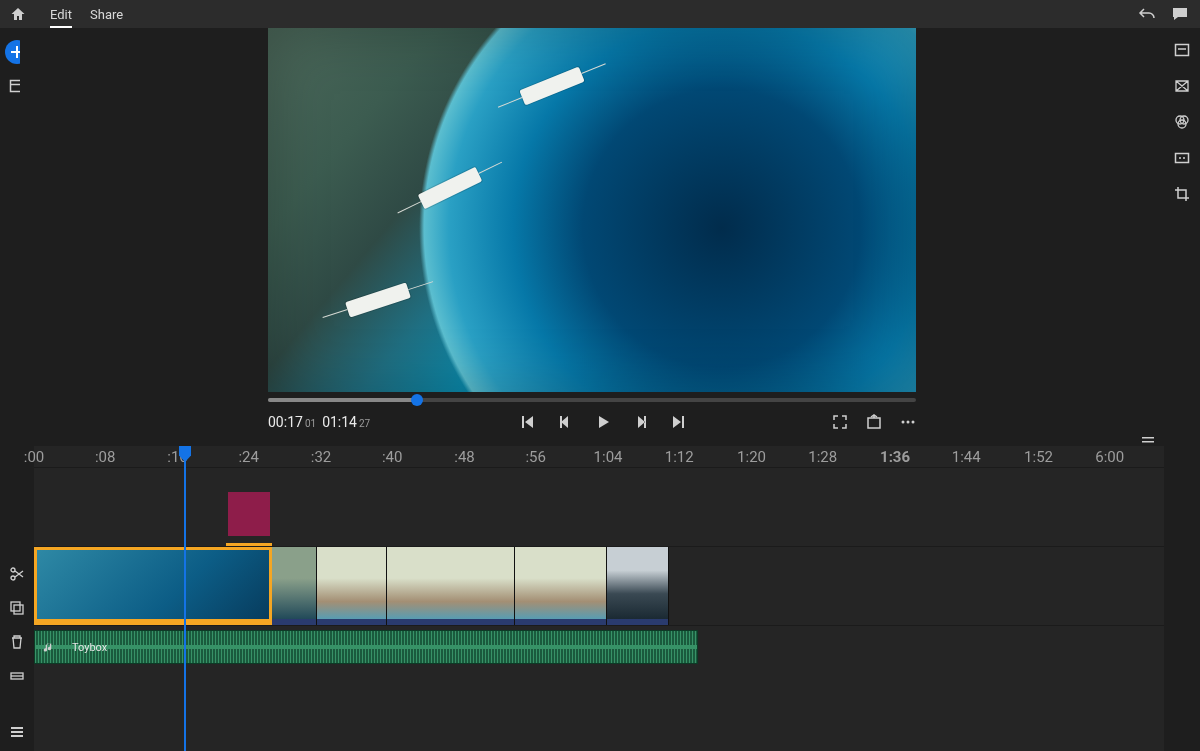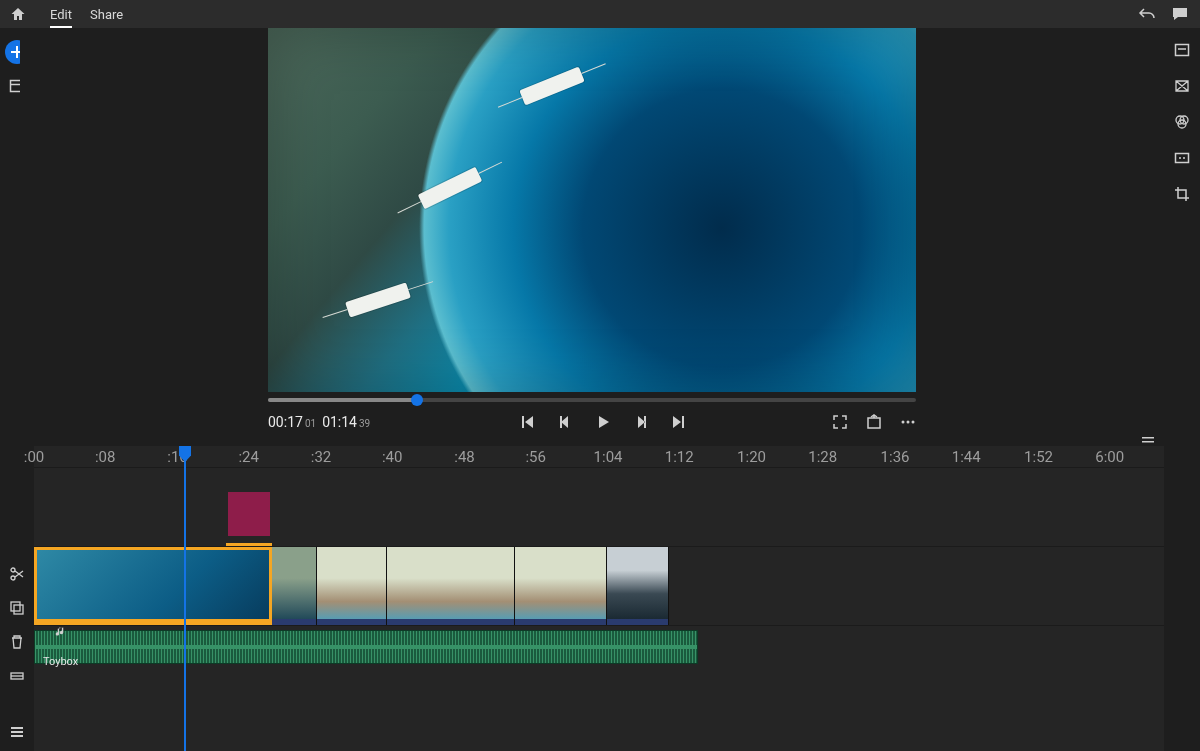--- a/index.html
+++ b/index.html
@@ -139,21 +139,21 @@
     display:flex; align-items:center;
     font-size:11px; color:#e5e5e5;
   }
   .audio-track .wave {
     position:absolute; inset:0;
     background:
       repeating-linear-gradient(90deg,#4fc18a 0 1px,transparent 1px 3px),
       linear-gradient(180deg,transparent 45%,#4fc18a 45%,#4fc18a 55%,transparent 55%);
     opacity:.55;
   }
-  .audio-track .label { position:relative; padding-left:8px; display:flex; align-items:center; gap:18px;flex-direction:column; }
+  .audio-track .label { position:relative; padding-left:8px; display:flex; align-items:center; gap:18px; }
 
   .playhead {
     position:absolute; top:0; bottom:0; width:2px; background:#1473e6;
     left:150px;
   }
   .playhead::before {
     content:""; position:absolute; left:-5px; top:0; width:12px; height:16px; background:#1473e6;
     clip-path:polygon(0 0,100% 0,100% 60%,50% 100%,0 60%);
   }
 
@@ -247,21 +247,21 @@
     </div>
     <div class="scrub">
       <div class="progress"></div>
       <div class="head"></div>
     </div>
     <div class="controls">
       <div class="time">
         <span>00:17</span>
         <span class="small">01</span>
         <span>01:14</span>
-        <span class="small">39</span>
+        <span class="small">27</span>
       </div>
       <div class="transport">
         <span class="icon">
             <svg width="16" height="16" viewBox="0 0 16 16" fill="currentColor">
               <path d="M3 2h2v12H3zM14 2v12L6 8z"></path>
             </svg>
           </span>
         <span class="icon">
             <svg width="16" height="16" viewBox="0 0 16 16" fill="currentColor">
               <path d="M12 2v12L4 8zM3 2h1v12H3z" opacity=".0"></path>
@@ -322,21 +322,21 @@
       <span class="tick" style="left: 12.7%;">:16</span>
       <span class="tick" style="left: 19%;">:24</span>
       <span class="tick" style="left: 25.4%;">:32</span>
       <span class="tick" style="left: 31.7%;">:40</span>
       <span class="tick" style="left: 38.1%;">:48</span>
       <span class="tick" style="left: 44.4%;">:56</span>
       <span class="tick" style="left: 50.8%;">1:04</span>
       <span class="tick" style="left: 57.1%;">1:12</span>
       <span class="tick" style="left: 63.5%;">1:20</span>
       <span class="tick" style="left: 69.8%;">1:28</span>
-      <span class="tick" style="left: 76.2%;">1:36</span>
+      <span class="tick" style="left: 76.2%; font-weight: bold;">1:36</span>
       <span class="tick" style="left: 82.5%;">1:44</span>
       <span class="tick" style="left: 88.9%;">1:52</span>
       <span class="tick" style="left: 95.2%;">6:00</span>
     </div>
   <div class="marker-block"></div>
 
   <div class="tracks">
     <div class="video-track" id="video-track">
         <div class="clip th-water selected" style="width: 238px;">
           <div class="strip"></div>

